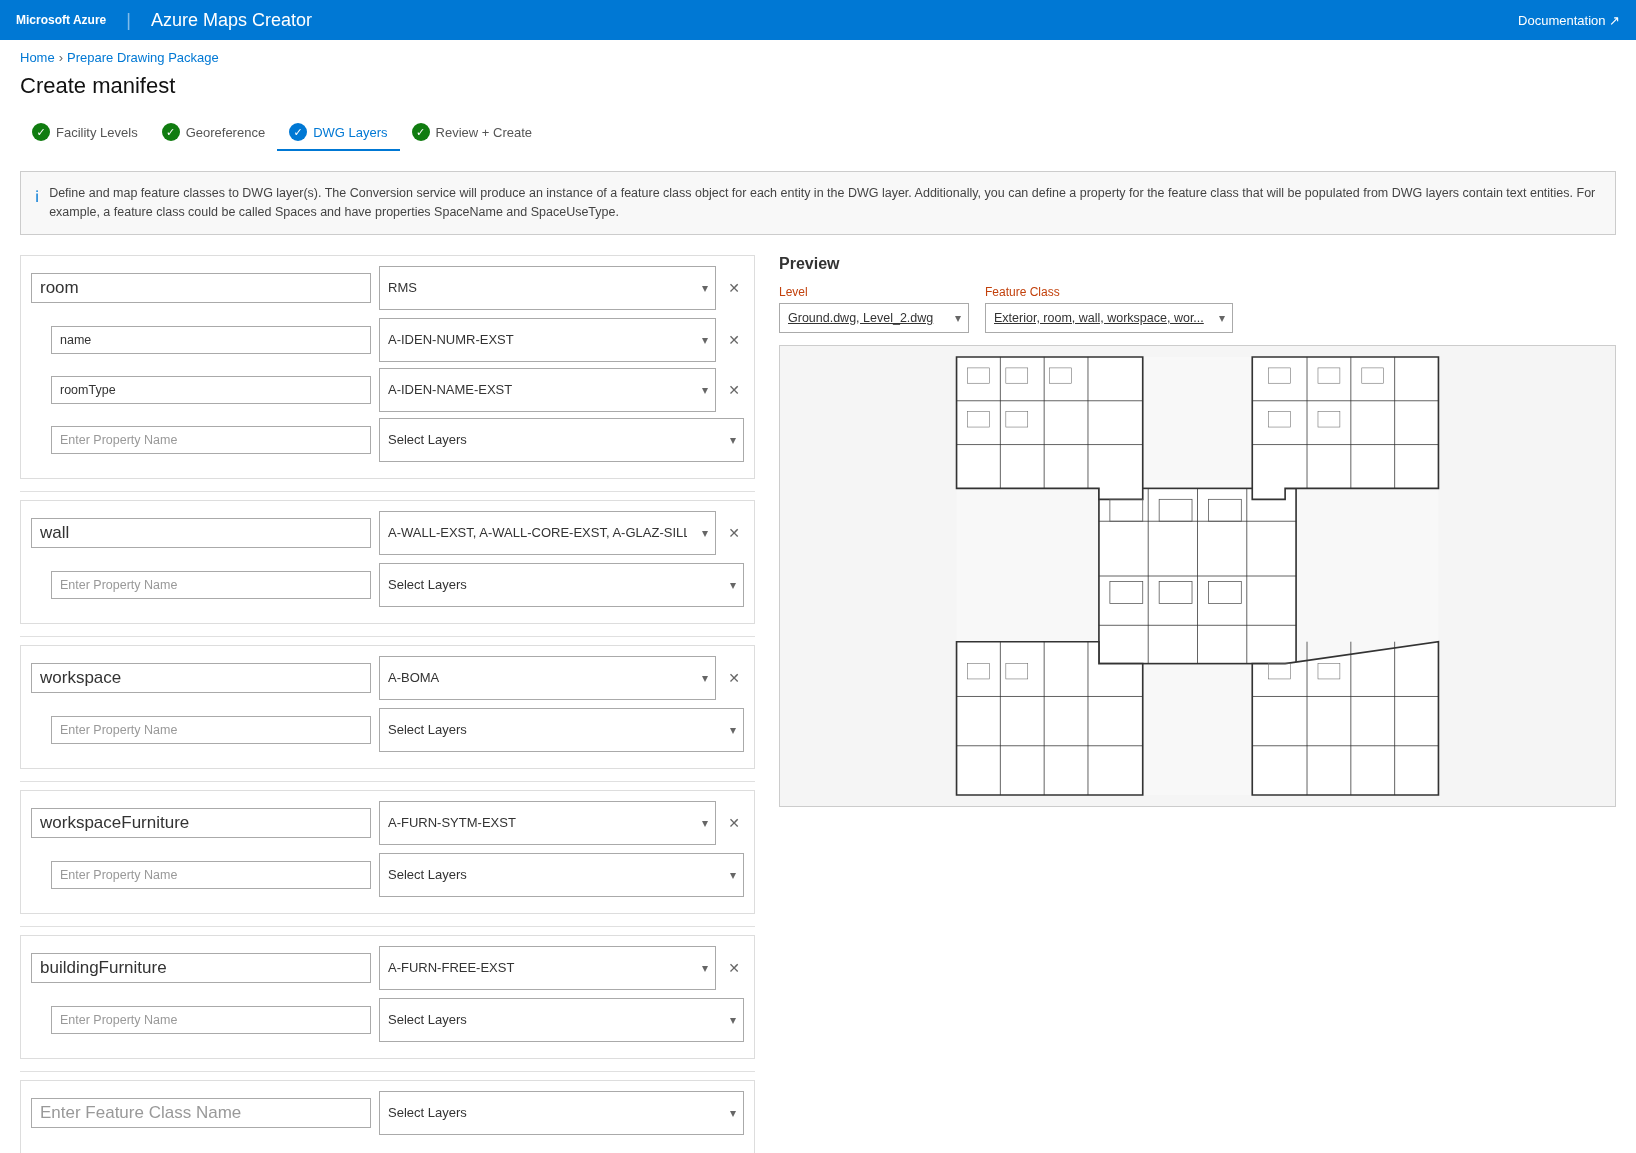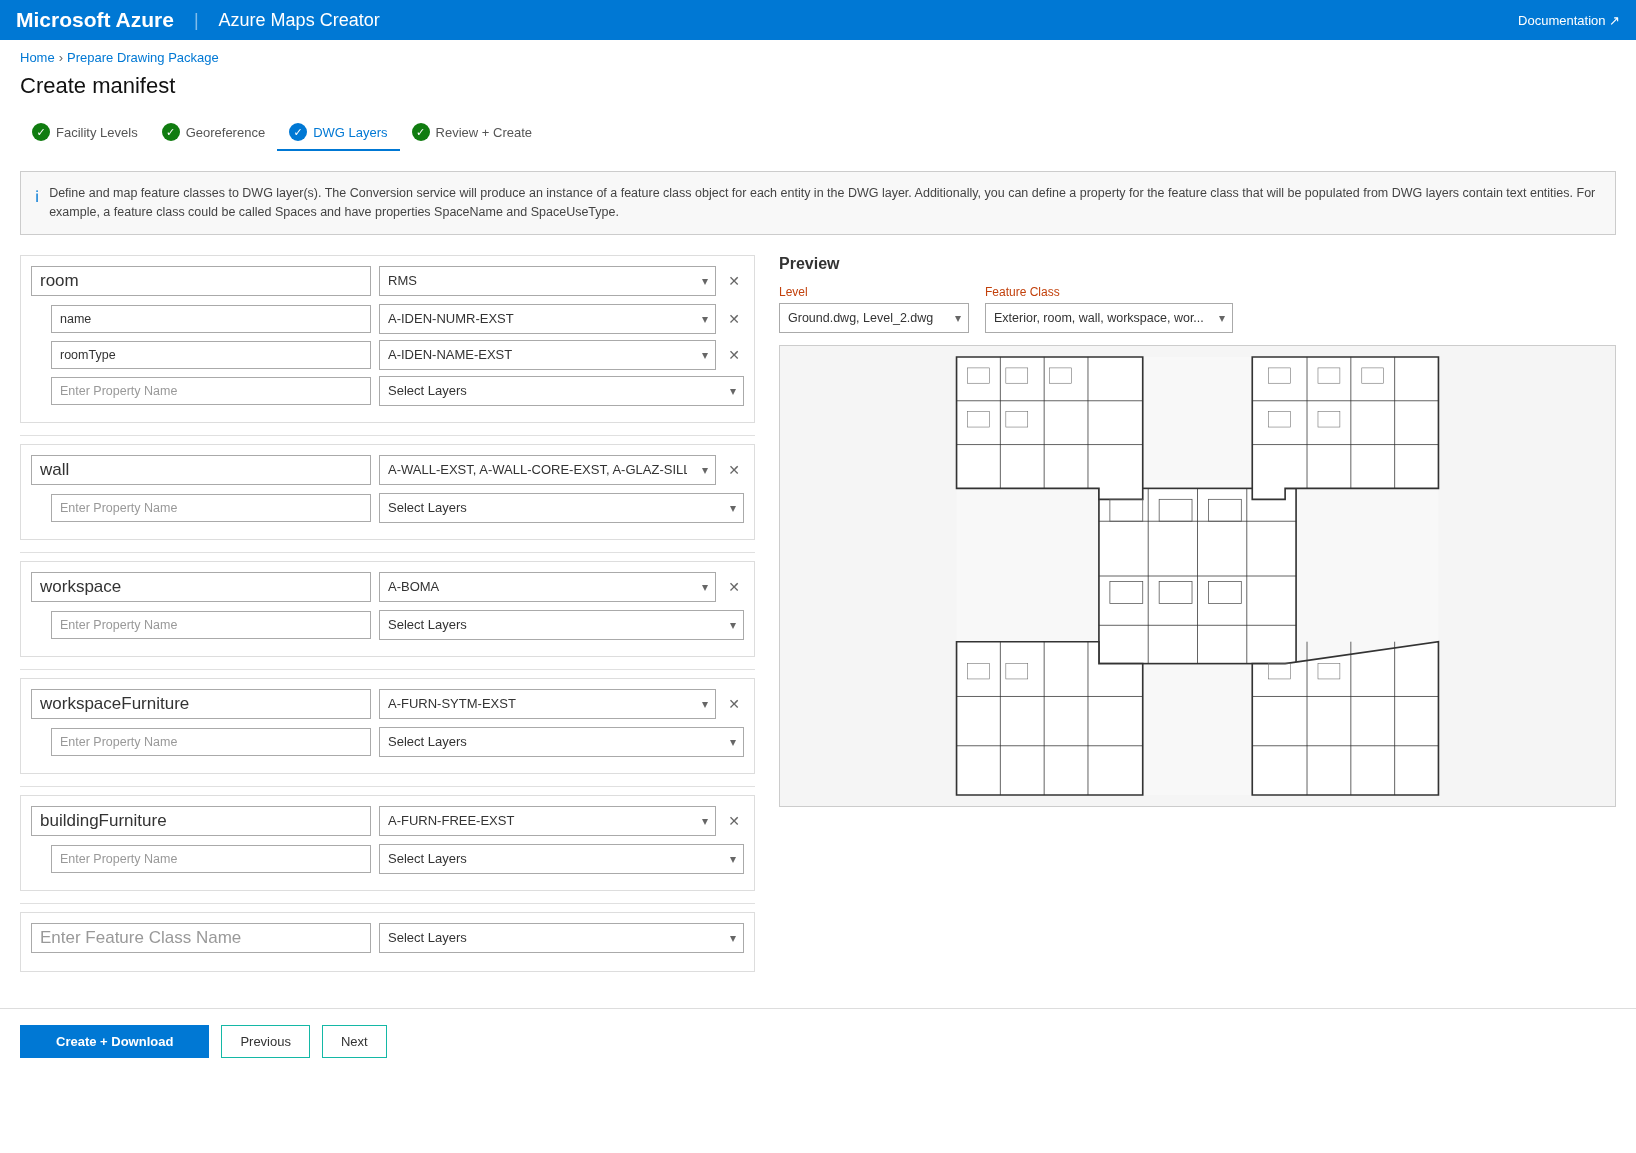--- a/index.html
+++ b/index.html
@@ -8,21 +8,21 @@
     
     .top-bar {
       background: #0078d4;
       color: #fff;
       height: 40px;
       display: flex;
       align-items: center;
       padding: 0 16px;
       gap: 16px;
     }
-    .top-bar-brand { font-weight: 700; font-size: 21px; }
+    .top-bar-brand { font-weight: 700; font-size: 12px; }
     .top-bar-separator { color: rgba(255,255,255,0.5); font-size: 18px; margin: 0 4px; }
     .top-bar-product { font-size: 18px; text-align: center; }
     .top-bar-doc { margin-left: auto; color: #fff; font-size: 13px; cursor: pointer; }
 
     
     .breadcrumb {
       padding: 10px 20px 4px;
       font-size: 13px;
       color: #0078d4;
       display: flex;
@@ -123,21 +123,21 @@
       color: #333;
       outline: none;
     }
     .select-wrapper {
       flex: 1;
       position: relative;
       display: flex;
     }
     .select-wrapper select {
       width: 100%;
-      height: 30px;
+      height: 44px;
       border: 1px solid #aaa;
       padding: 4px 28px 4px 8px;
       font-size: 13px;
       color: #333;
       background: #fff;
       appearance: none;
       cursor: pointer;
       outline: none;
     }
     .select-chevron {
@@ -187,20 +187,21 @@
       display: flex;
       gap: 16px;
       margin-bottom: 12px;
     }
     .preview-selector-group { display: flex; flex-direction: column; gap: 4px; }
     .preview-selector-label { font-size: 12px; color: #c2410c; }
     .preview-select-wrap {
       position: relative;
       display: flex;
       align-items: flex-end;
+      text-decoration: underline;
     }
     .preview-select-wrap select {
       min-width: 190px;
       height: 30px;
       border: 1px solid #aaa;
       padding: 4px 28px 4px 8px;
       font-size: 12.5px;
       color: #333;
       background: #fff;
       appearance: none;

